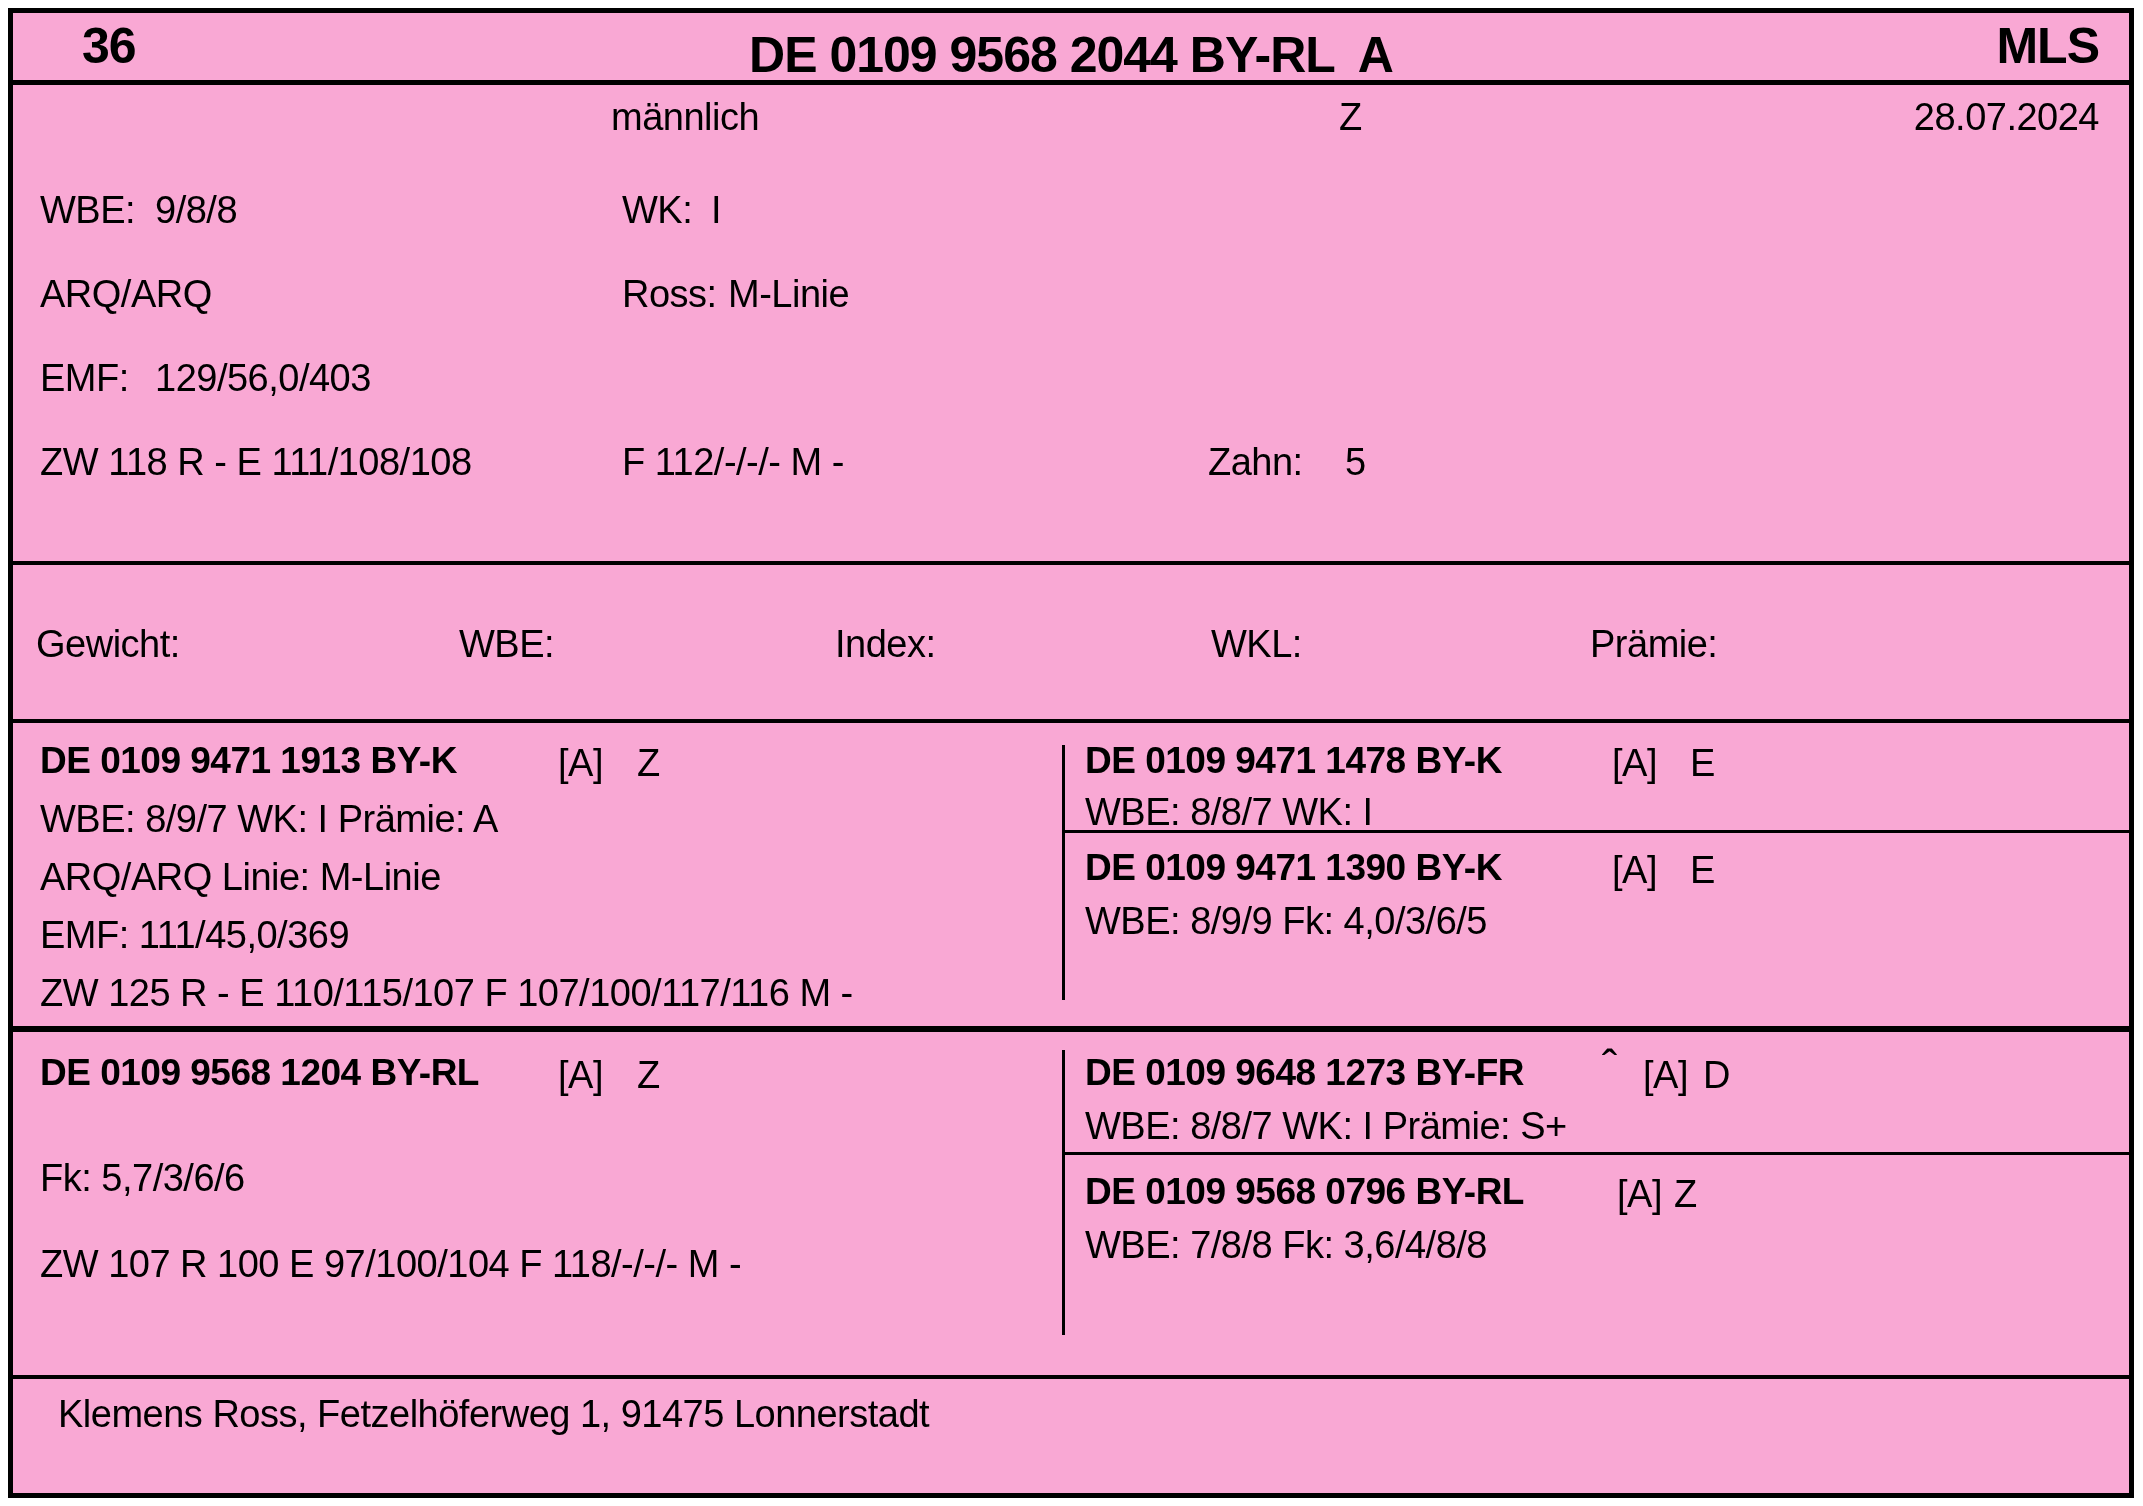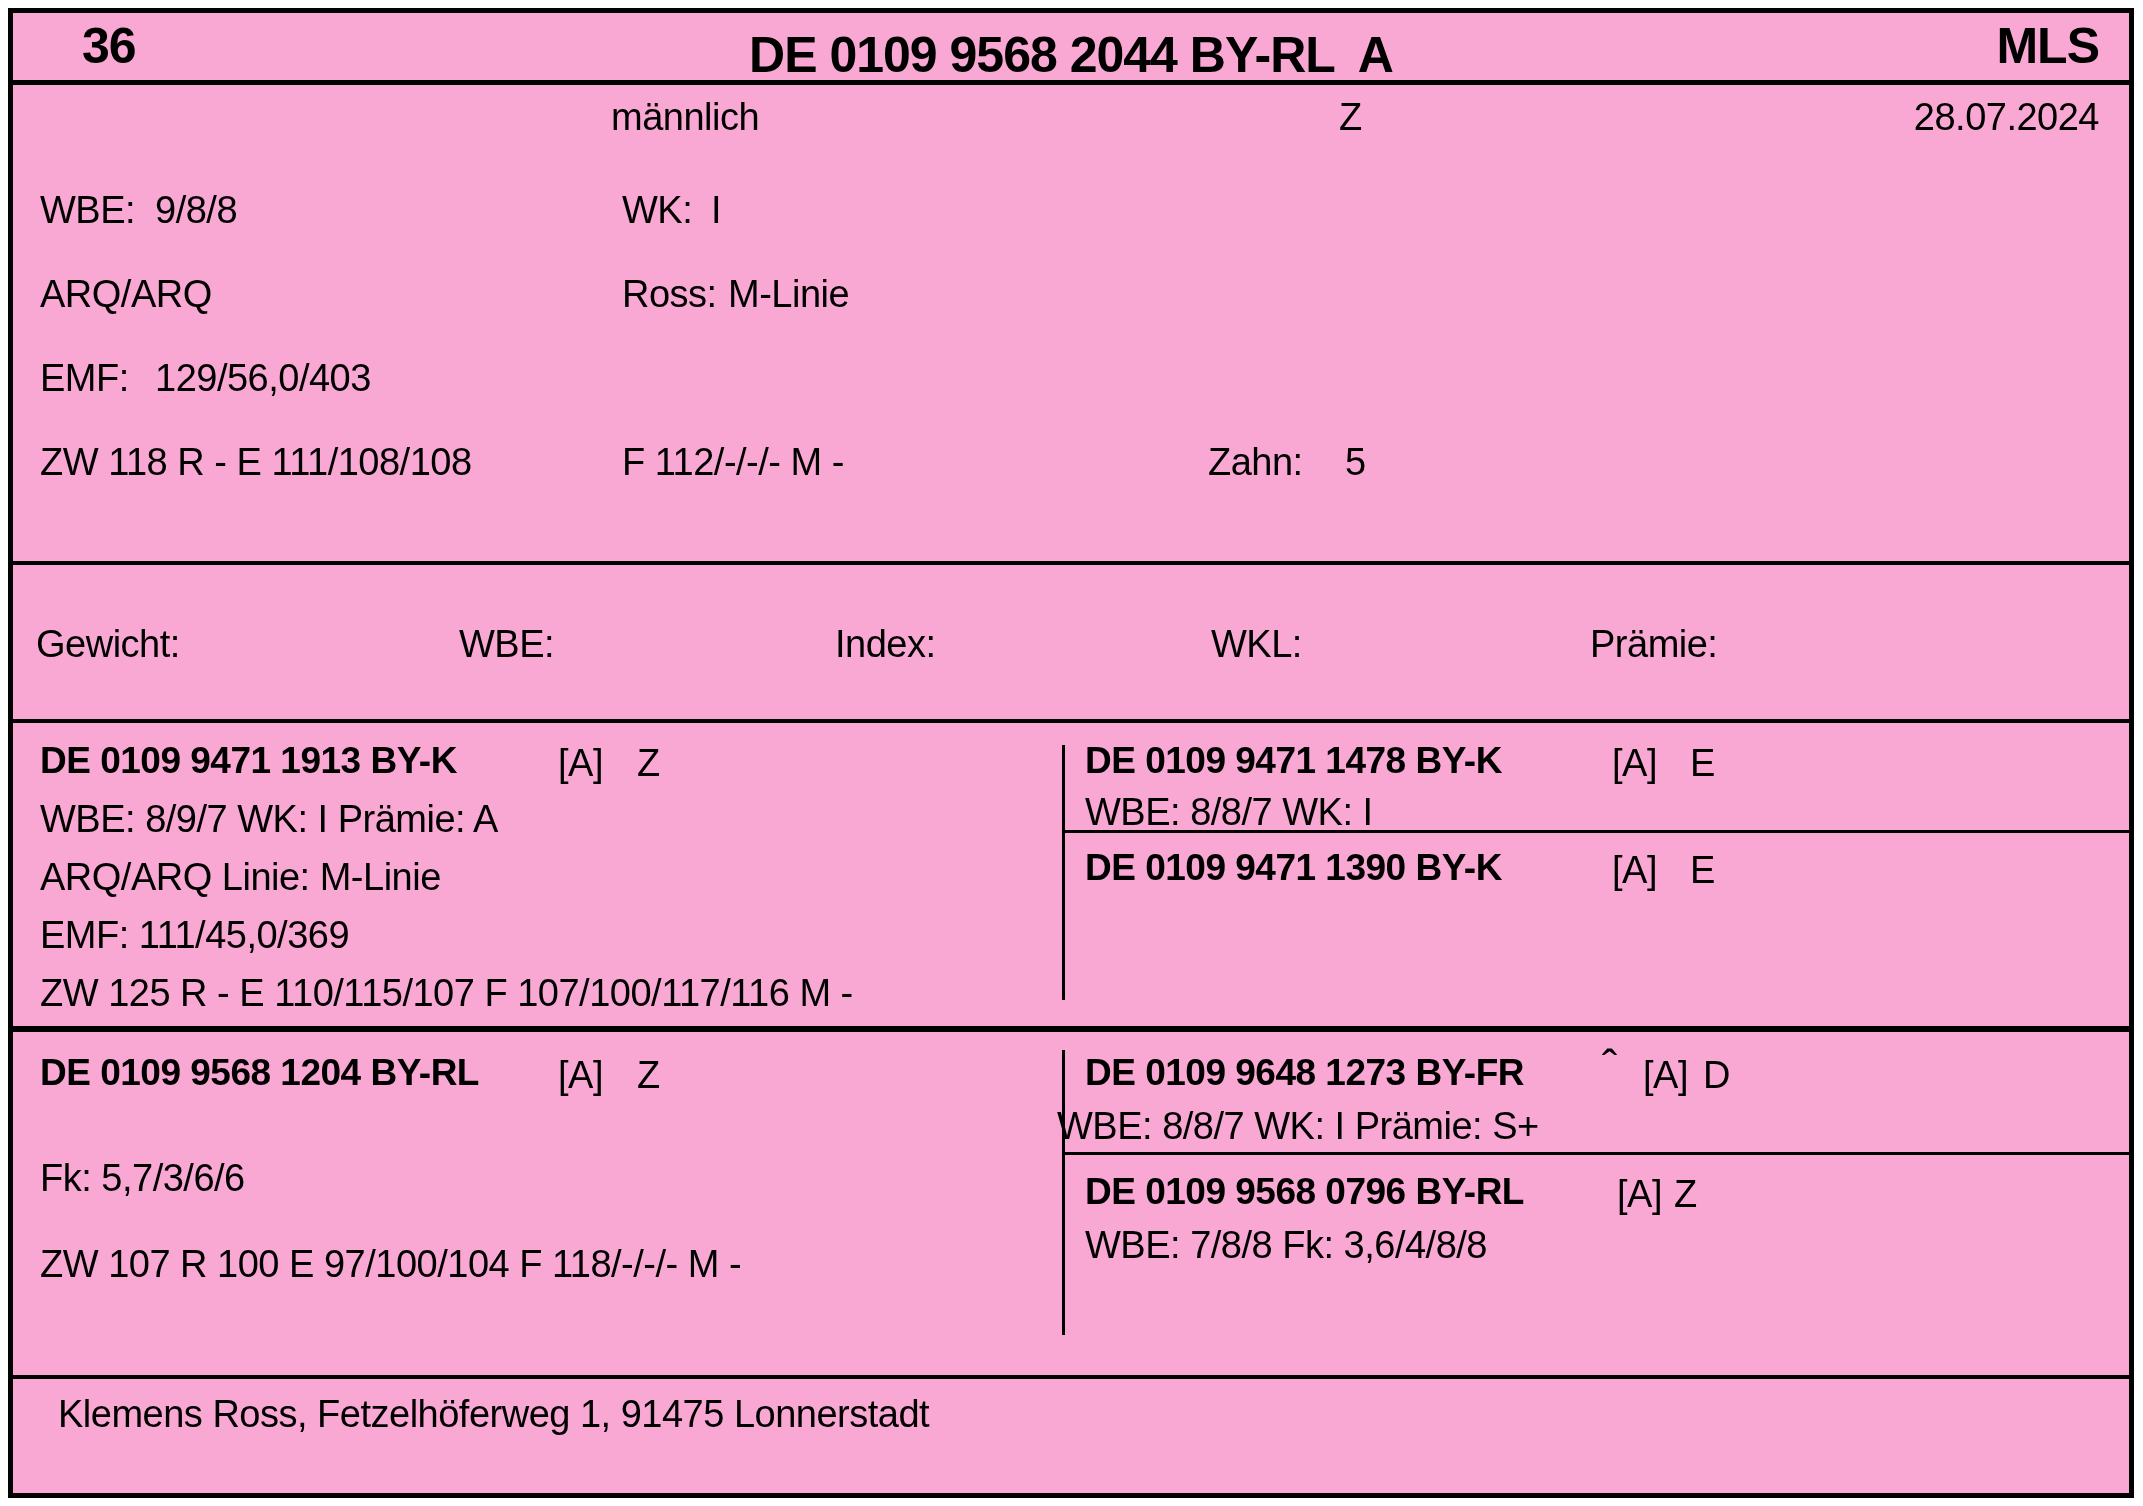--- a/index.html
+++ b/index.html
@@ -68,35 +68,36 @@
 
     <div class="vline" style="left:1049px;top:732px;height:255px;"></div>
     <span class="t id" style="left:1072px;top:729px;">DE 0109 9471 1478 BY-K</span>
     <span class="t" style="left:1599px;top:731px;">[A]</span>
     <span class="t" style="left:1677px;top:731px;">E</span>
     <span class="t" style="left:1072px;top:780px;">WBE: 8/8/7 WK: I</span>
     <div class="subline" style="top:817px;"></div>
     <span class="t id" style="left:1072px;top:836px;">DE 0109 9471 1390 BY-K</span>
     <span class="t" style="left:1599px;top:838px;">[A]</span>
     <span class="t" style="left:1677px;top:838px;">E</span>
+    <span class="t" style="left:1072px;top:889px;">WBE: 8/9/9 Fk: 4,0/3/6/5</span>
 
     <div class="hline" style="top:1013px;height:6px;"></div>
 
     <span class="t id" style="left:27px;top:1041px;">DE 0109 9568 1204 BY-RL</span>
     <span class="t" style="left:545px;top:1043px;">[A]</span>
     <span class="t" style="left:624px;top:1043px;">Z</span>
     <span class="t" style="left:27px;top:1146px;">Fk: 5,7/3/6/6</span>
     <span class="t" style="left:27px;top:1232px;">ZW 107 R 100 E 97/100/104 F 118/-/-/- M -</span>
 
     <div class="vline" style="left:1049px;top:1037px;height:285px;"></div>
     <span class="t id" style="left:1072px;top:1041px;">DE 0109 9648 1273 BY-FR</span>
     <span class="t caret" style="left:1589px;top:1030px;">ˆ</span>
     <span class="t" style="left:1630px;top:1043px;">[A]</span>
     <span class="t" style="left:1690px;top:1043px;">D</span>
-    <span class="t" style="left:1044px;top:1094px;">WBE: 8/8/7 WK: I Prämie: S+</span>
+    <span class="t" style="left:1072px;top:1094px;">WBE: 8/8/7 WK: I Prämie: S+</span>
     <div class="subline" style="top:1139px;"></div>
     <span class="t id" style="left:1072px;top:1160px;">DE 0109 9568 0796 BY-RL</span>
     <span class="t" style="left:1604px;top:1162px;">[A]</span>
     <span class="t" style="left:1661px;top:1162px;">Z</span>
     <span class="t" style="left:1072px;top:1213px;">WBE: 7/8/8 Fk: 3,6/4/8/8</span>
 
     <div class="hline" style="top:1362px;"></div>
     <div class="t footrow" style="left:27px;top:1382px;">
       <span style="margin-left:18px;">Klemens Ross, Fetzelhöferweg 1, 91475 Lonnerstadt</span>
     </div>

